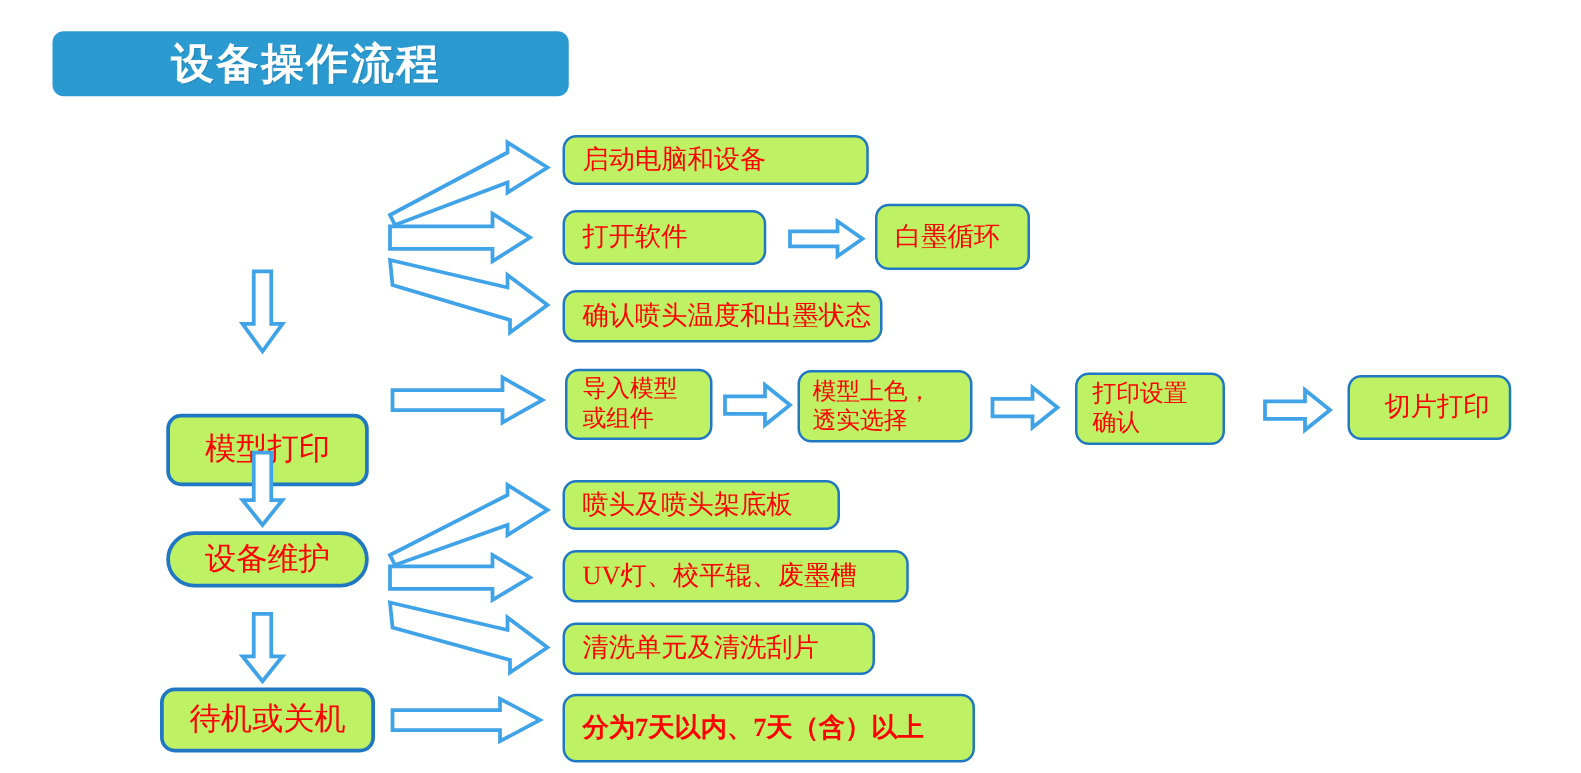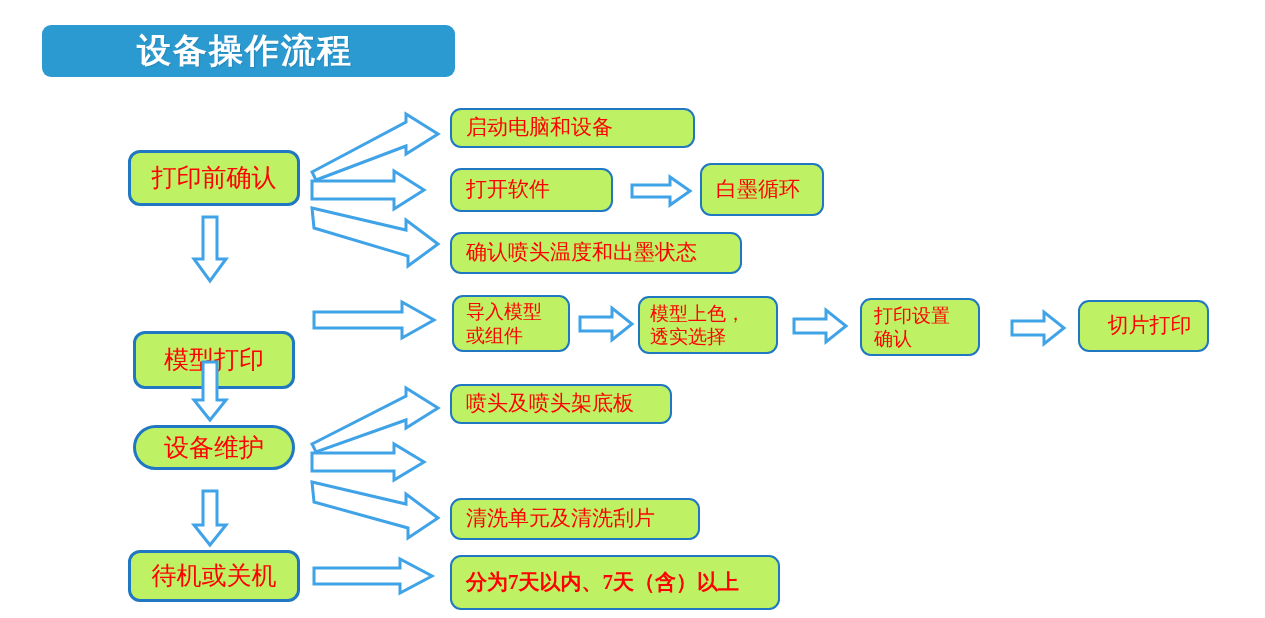--- a/index.html
+++ b/index.html
@@ -47,21 +47,20 @@
 </style>
 </head>
 <body>
 
 <div id="stage">
 
   <div class="title-banner">
     <span class="title-text">设备操作流程</span>
   </div>
 
-  <div class="node main" style="left:128px;top:150px;width:172px;height:56px;">打印前确认</div>
 
   <div class="arrow" style="left:310px;top:112px;width:130px;height:70px;">
     <svg width="130" height="70" viewBox="0 0 130 70">
       <path d="M2,60 L96,10 L96,2 L128,22 L96,42 L96,34 L6,68 Z"></path>
     </svg>
   </div>
 
   <div class="arrow" style="left:310px;top:168px;width:116px;height:44px;">
     <svg width="116" height="44" viewBox="0 0 116 44">
       <path d="M2,13 L84,13 L84,3 L114,22 L84,41 L84,31 L2,31 Z"></path>
@@ -79,21 +78,21 @@
   <div class="node sub" style="left:450px;top:168px;width:163px;height:44px;">打开软件</div>
 
   <div class="arrow" style="left:630px;top:175px;width:62px;height:32px;">
     <svg width="62" height="32" viewBox="0 0 62 32">
       <path d="M2,10 L40,10 L40,2 L60,16 L40,30 L40,22 L2,22 Z"></path>
     </svg>
   </div>
 
   <div class="node sub" style="left:700px;top:163px;width:124px;height:53px;">白墨循环</div>
 
-  <div class="node sub" style="left:450px;top:232px;width:292px;height:42px;">确认喷头温度和出墨状态</div>
+  <div class="node sub" style="left:450px;top:232px;width:256px;height:42px;">确认喷头温度和出墨状态</div>
 
   <div class="arrow" style="left:192px;top:215px;width:36px;height:68px;">
     <svg width="36" height="68" viewBox="0 0 36 68">
       <path d="M11,2 L25,2 L25,44 L34,44 L18,66 L2,44 L11,44 Z"></path>
     </svg>
   </div>
 
   <div class="node main" style="left:133px;top:291px;width:162px;height:58px;margin-top:40px;">模型打印</div>
 
   <div class="arrow" style="left:312px;top:300px;width:124px;height:40px;">
@@ -152,20 +151,21 @@
   </div>
 
   <div class="arrow" style="left:310px;top:474px;width:130px;height:68px;">
     <svg width="130" height="68" viewBox="0 0 130 68">
       <path d="M2,8 L96,30 L96,20 L128,44 L98,64 L98,54 L4,28 Z"></path>
     </svg>
   </div>
 
   <div class="node sub" style="left:450px;top:384px;width:222px;height:40px;">喷头及喷头架底板</div>
 
+  <div class="node sub" style="left:450px;top:440px;width:277px;height:42px;">UV灯、校平辊、废墨槽</div>
 
   <div class="node sub" style="left:450px;top:498px;width:250px;height:42px;">清洗单元及清洗刮片</div>
 
   <div class="arrow" style="left:192px;top:489px;width:36px;height:58px;">
     <svg width="36" height="58" viewBox="0 0 36 58">
       <path d="M11,2 L25,2 L25,36 L34,36 L18,56 L2,36 L11,36 Z"></path>
     </svg>
   </div>
 
   <div class="node main" style="left:128px;top:550px;width:172px;height:52px;">待机或关机</div>

